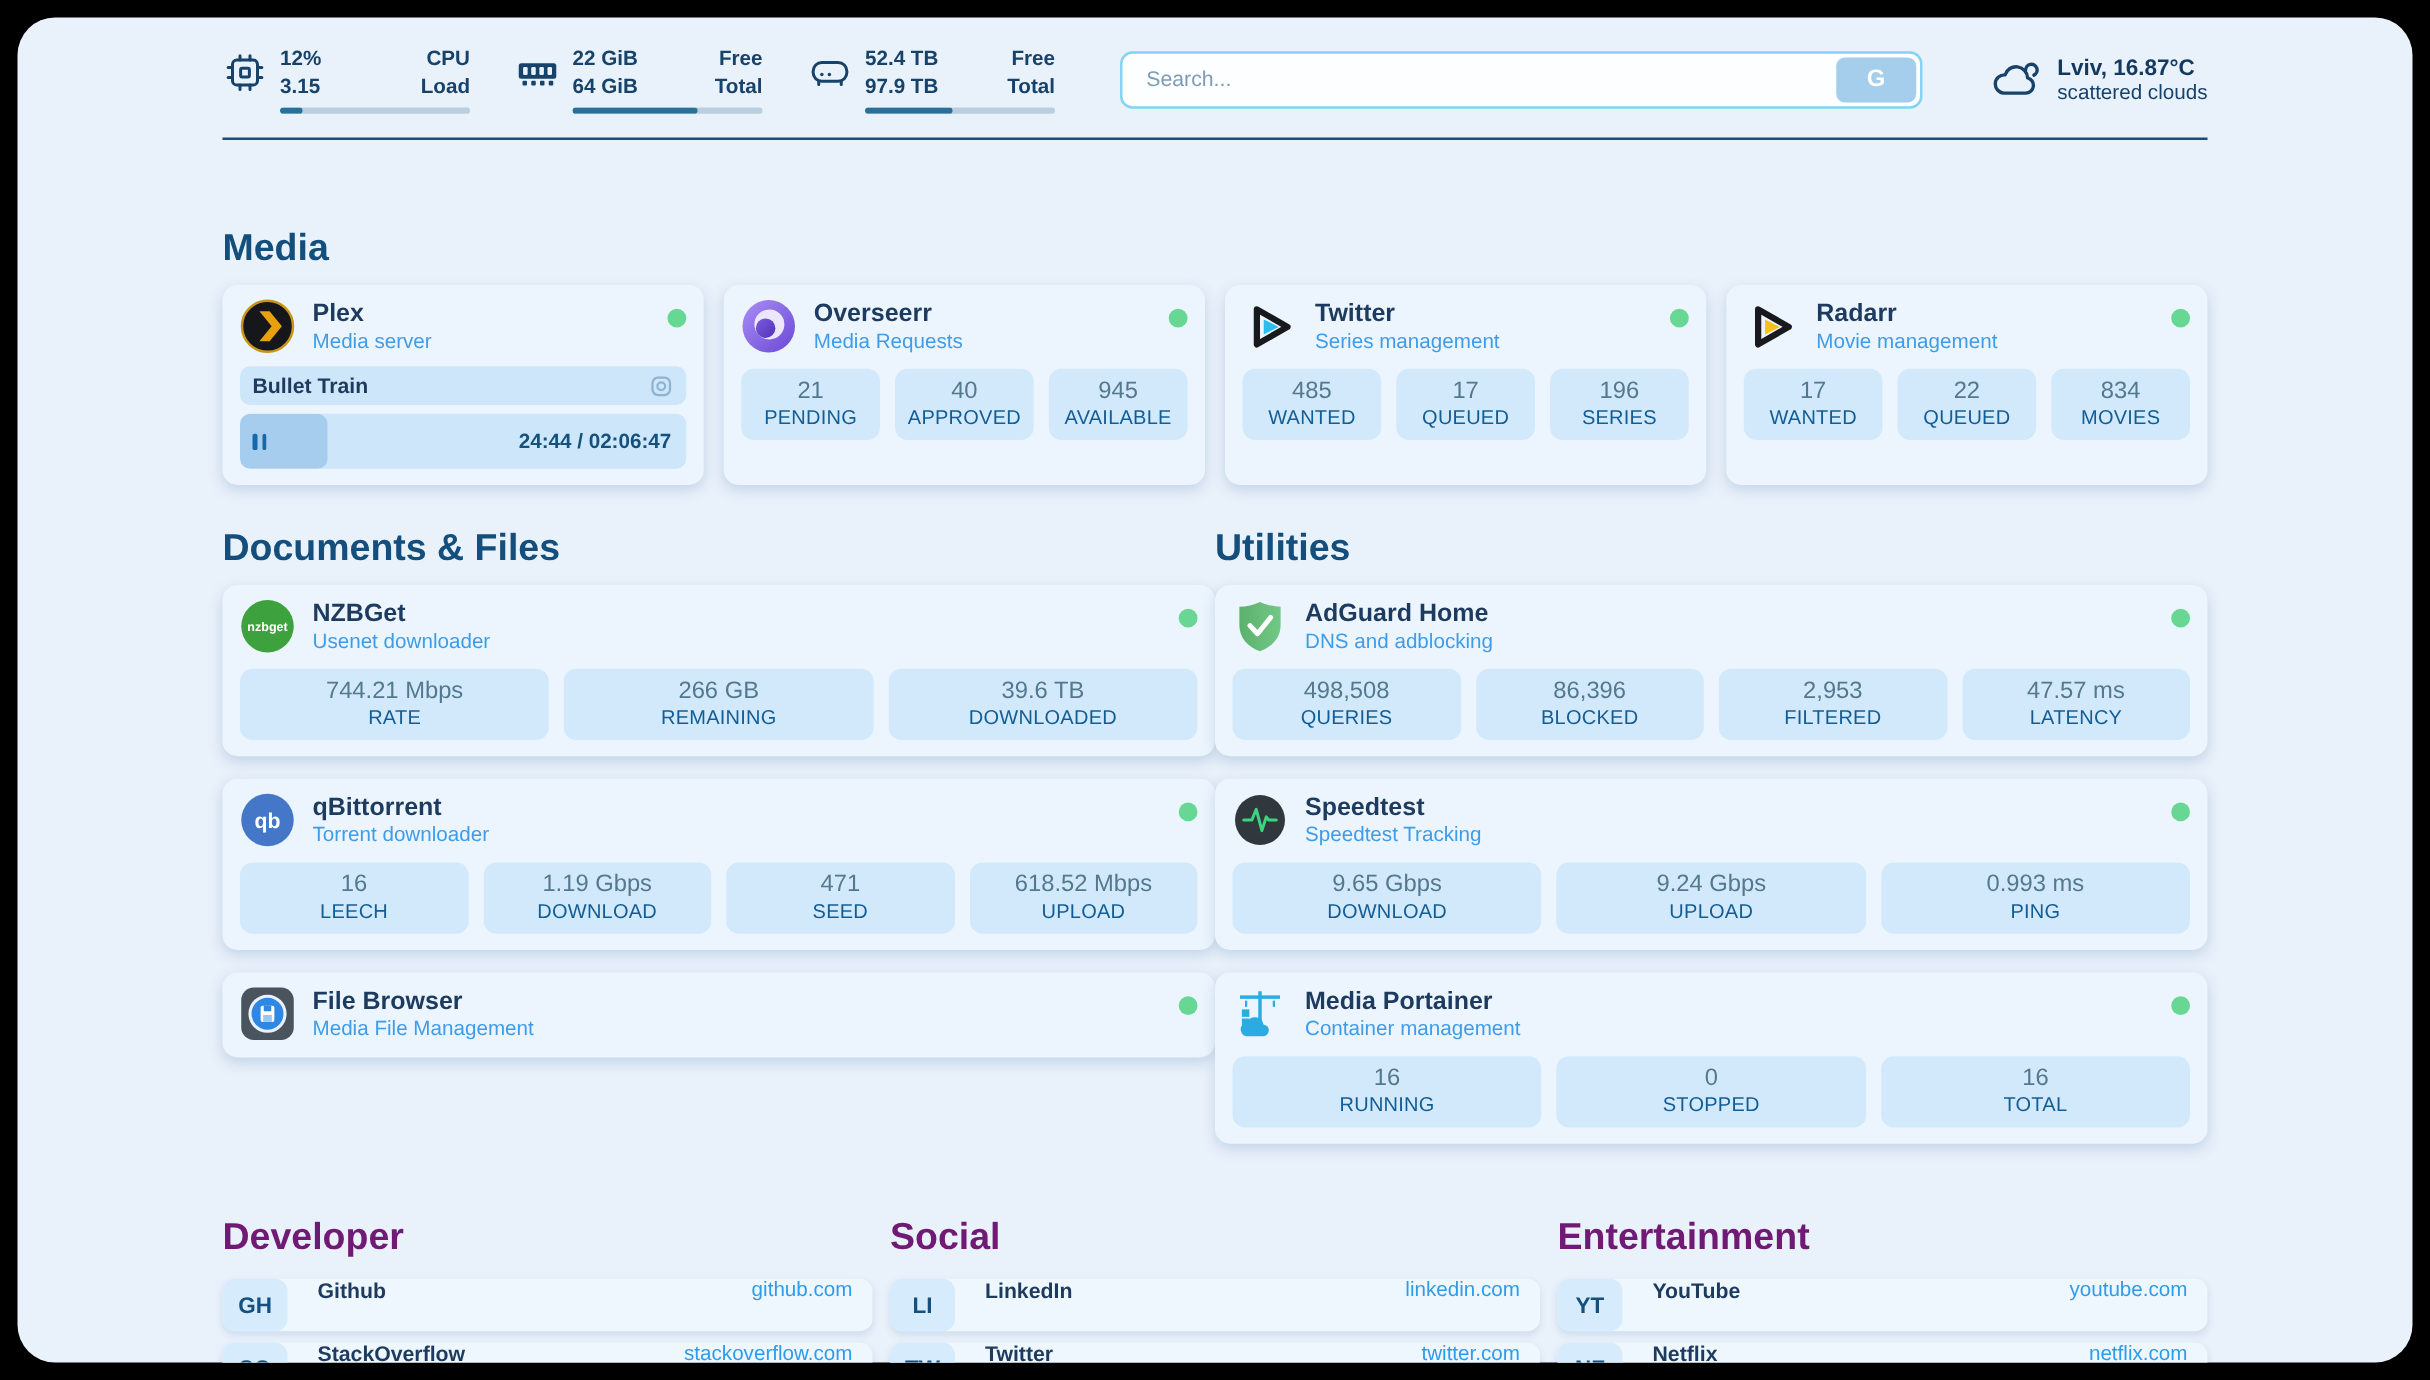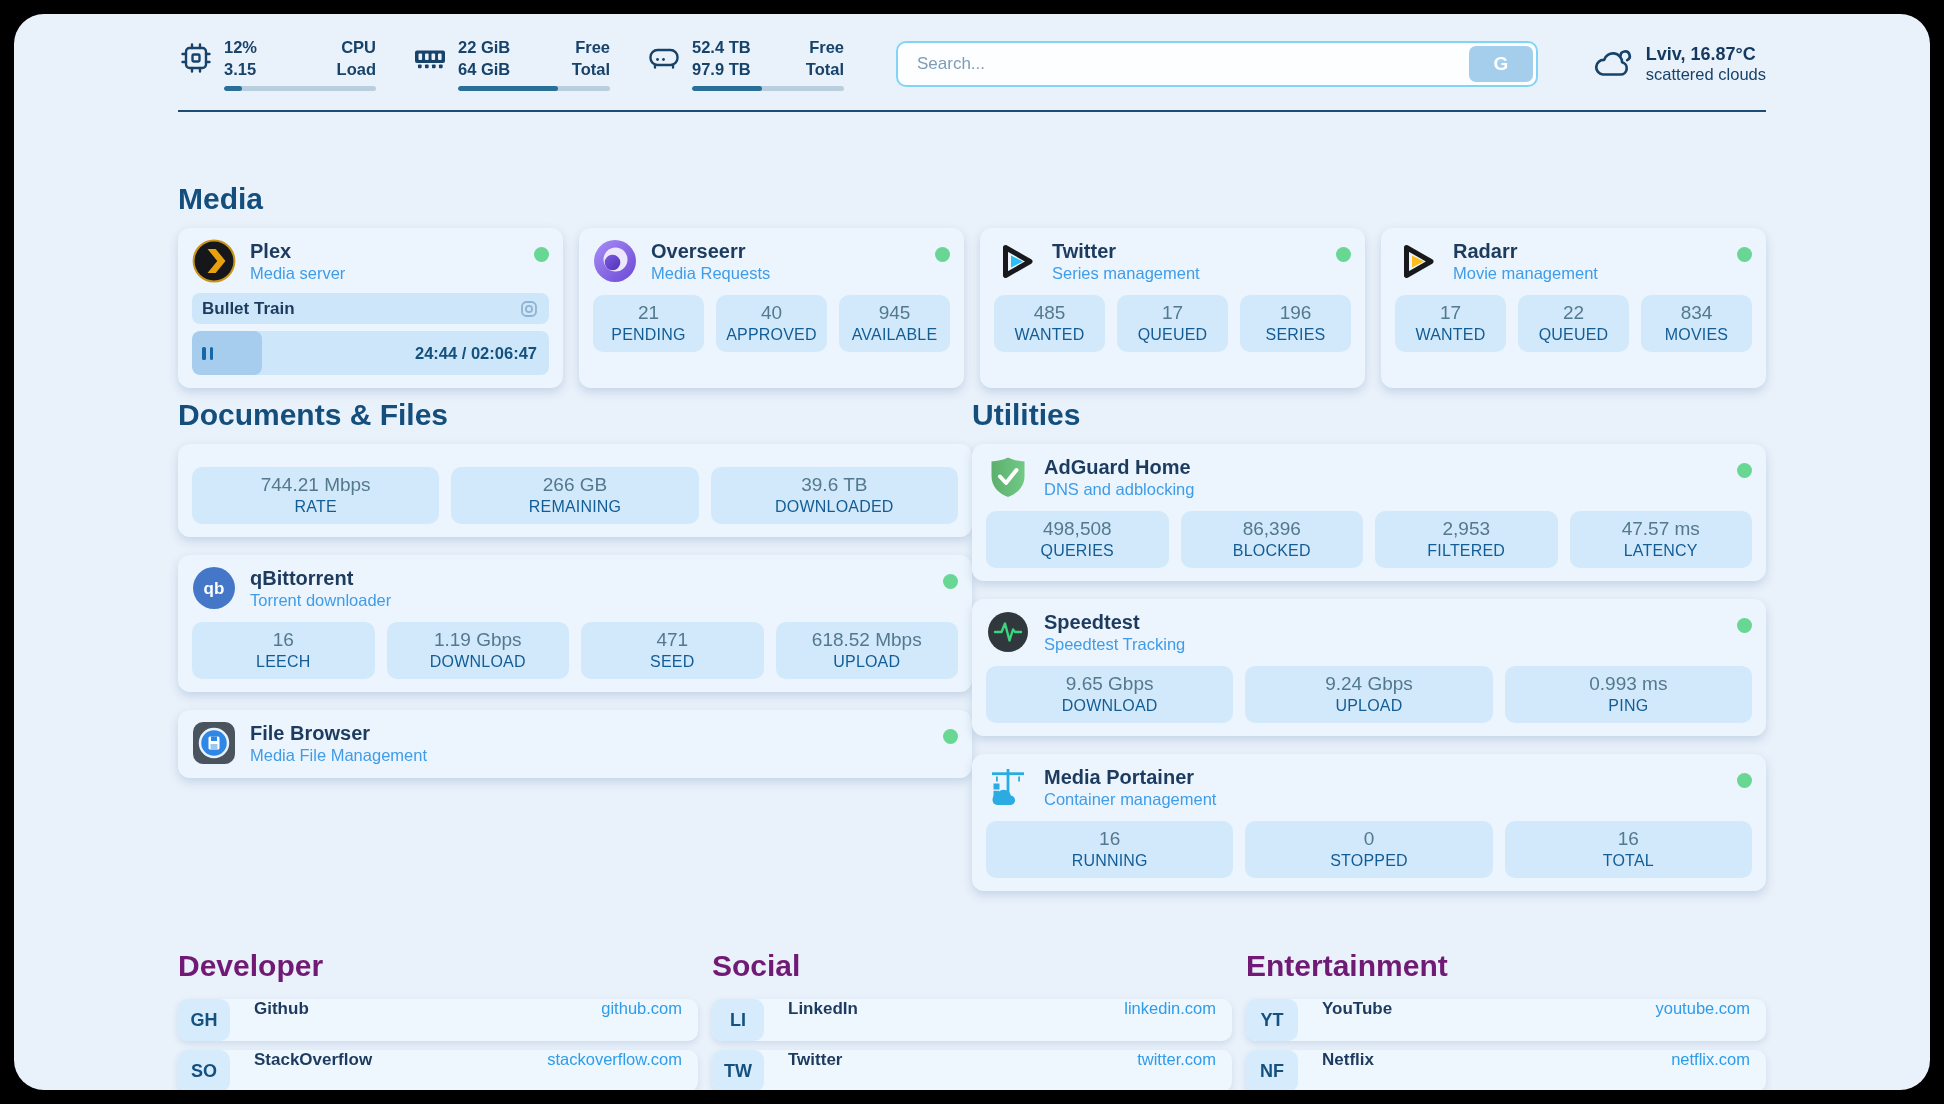--- a/index.html
+++ b/index.html
@@ -54,21 +54,21 @@
 
   
   .media-row { display:flex; align-items:center; justify-content:space-between; background:#cde6f9; border-radius:8px; height:31px; padding:0 10px; margin-top:10px; font-size:17px; font-weight:600; color:#1d3b5e; }
   .media-row svg { width:20px; height:20px; }
   .progress-row { position:relative; background:#cde6f9; border-radius:8px; height:44px; margin-top:7px; overflow:hidden; display:flex; align-items:center; }
   .progress-fill { position:absolute; left:0; top:0; bottom:0; background:#a6cdee; border-radius:8px; display:flex; align-items:center; padding-left:10px; }
   .pause { display:flex; gap:4px; }
   .pause i { display:block; width:3.6px; height:13px; background:#1668a6; border-radius:1.5px; }
   .ptime { margin-left:auto; padding-right:12px; font-size:16.5px; font-weight:700; color:#14517e; z-index:1; }
 
-  .twocol { display:grid; grid-template-columns:1fr 1fr; gap:0; margin-top:10px; }
+  .twocol { display:grid; grid-template-columns:1fr 1fr; gap:0; margin-top:34px; }
   .twocol h2 { margin-bottom:12px; }
   .twocol .card { margin-bottom:18px; }
 
   
   .threecol { display:grid; grid-template-columns:1fr 1fr 1fr; gap:14px; margin-top:40px; }
   .threecol h2 { margin-bottom:16px; }
   .link-row { display:flex; align-items:flex-start; height:42px; background:#eef6fe; border-radius:10px; margin-bottom:9px; box-shadow:0 3px 6px rgba(108,147,189,.22); cursor:pointer; }
   .abbr { width:52px; align-self:stretch; display:flex; align-items:center; justify-content:center; background:#d6ebfc; border-radius:10px; font-size:18px; font-weight:700; color:#14517e; }
   .link-name { margin-left:24px; font-size:17px; font-weight:600; color:#1d3b5e; }
   .link-url { margin-left:auto; padding-right:16px; font-size:16.5px; color:#2f9ce9; }
@@ -314,20 +314,33 @@
 
     </div>
   </section>
 
   <div class="twocol">
 
     <section>
       <h2 class="h-blue">Documents &amp; Files</h2>
 
       <div class="card">
+        <div class="card-head">
+          <span class="appicon">
+            <svg viewBox="0 0 44 44">
+                <circle cx="22" cy="22" r="21" fill="#3da23e"></circle>
+                <text x="22" y="25.5" text-anchor="middle" font-size="10" font-weight="700" fill="#ffffff" font-family="Liberation Sans, sans-serif">nzbget</text>
+              </svg>
+          </span>
+          <div class="titles">
+            <div class="app-title">NZBGet</div>
+            <div class="app-sub">Usenet downloader</div>
+          </div>
+          <span class="dot"></span>
+        </div>
         <div class="stats">
           <div class="stat">
               <div class="stat-value">744.21 Mbps</div>
               <div class="stat-label">RATE</div>
             </div>
           <div class="stat">
               <div class="stat-value">266 GB</div>
               <div class="stat-label">REMAINING</div>
             </div>
           <div class="stat">

